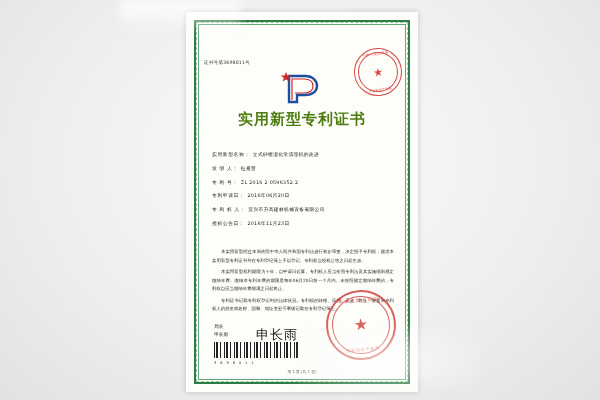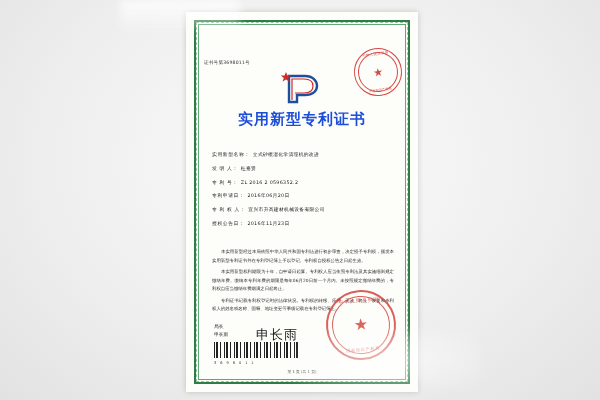--- a/index.html
+++ b/index.html
@@ -135,21 +135,21 @@
   .title {
     position: absolute;
     left: 0;
     right: 0;
     top: 80px;
     text-align: center;
     font-family: "DejaVu Serif", serif;
     font-weight: bold;
     font-size: 15px;
     letter-spacing: 1px;
-    color: #1d4ed8;
+    color: #4d7c0f;
   }
   .fields {
     position: absolute;
     left: 8px;
     right: 6px;
     top: 122px;
   }
   .field {
     display: flex;
     align-items: baseline;

